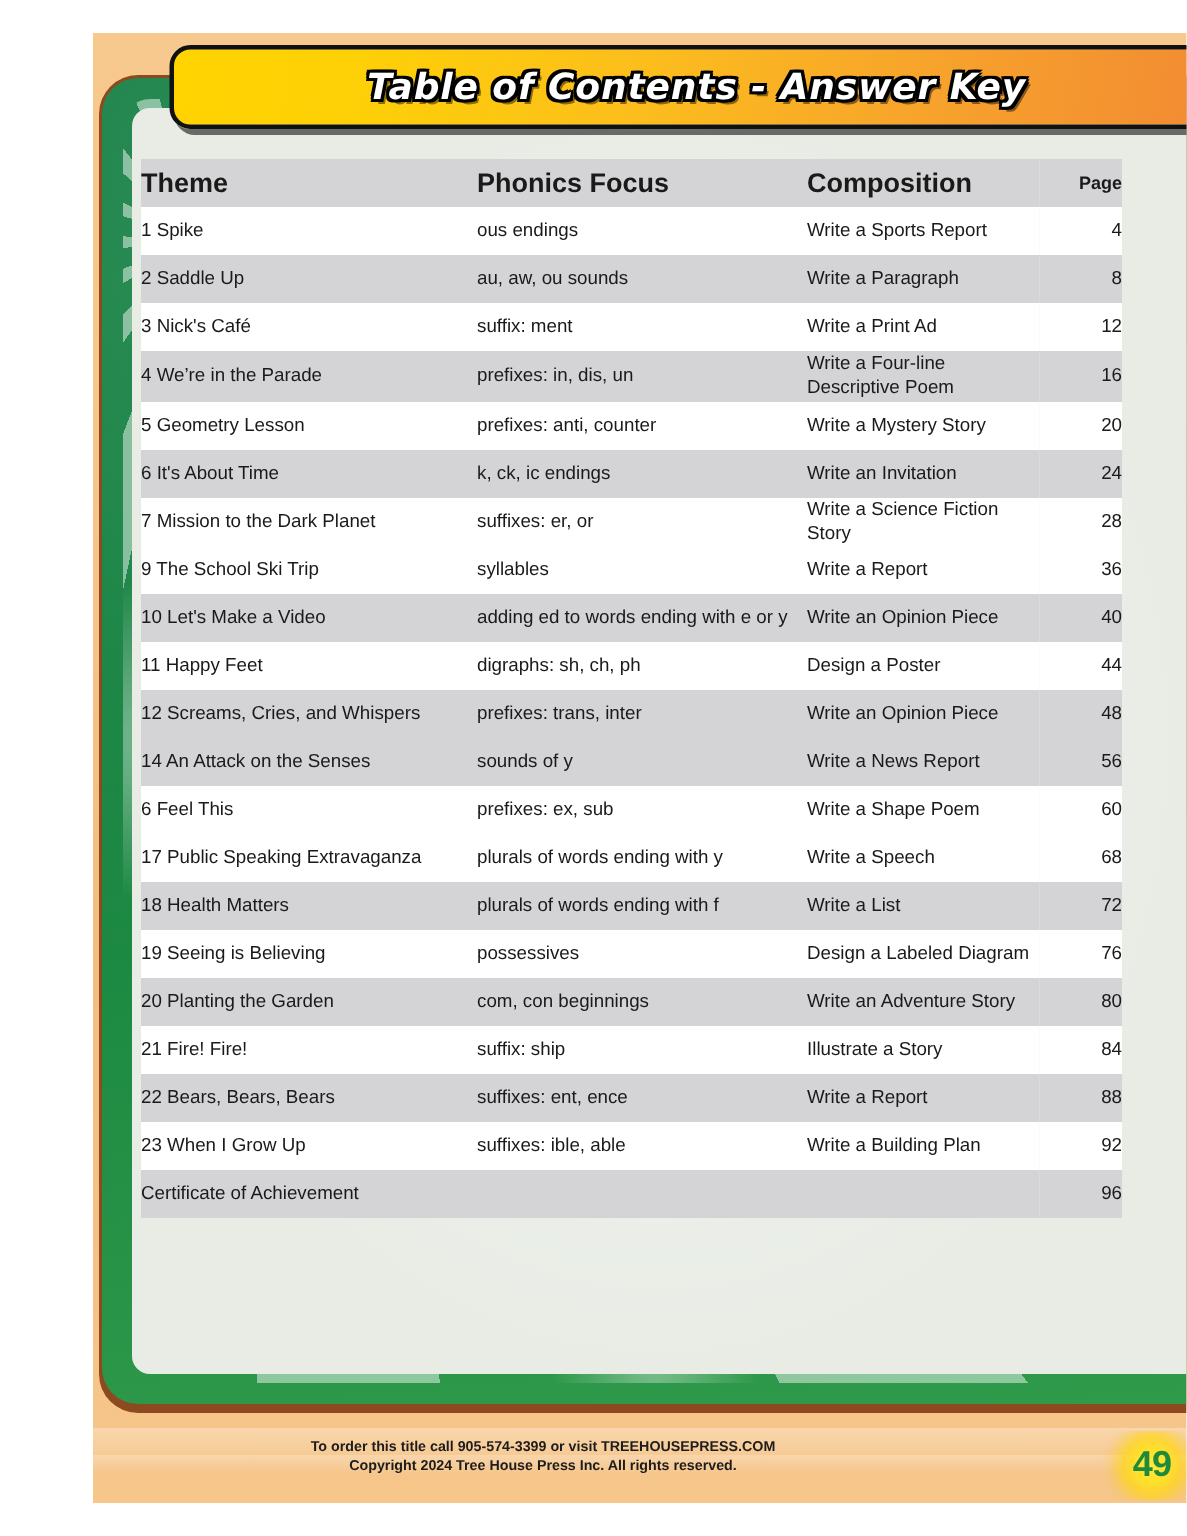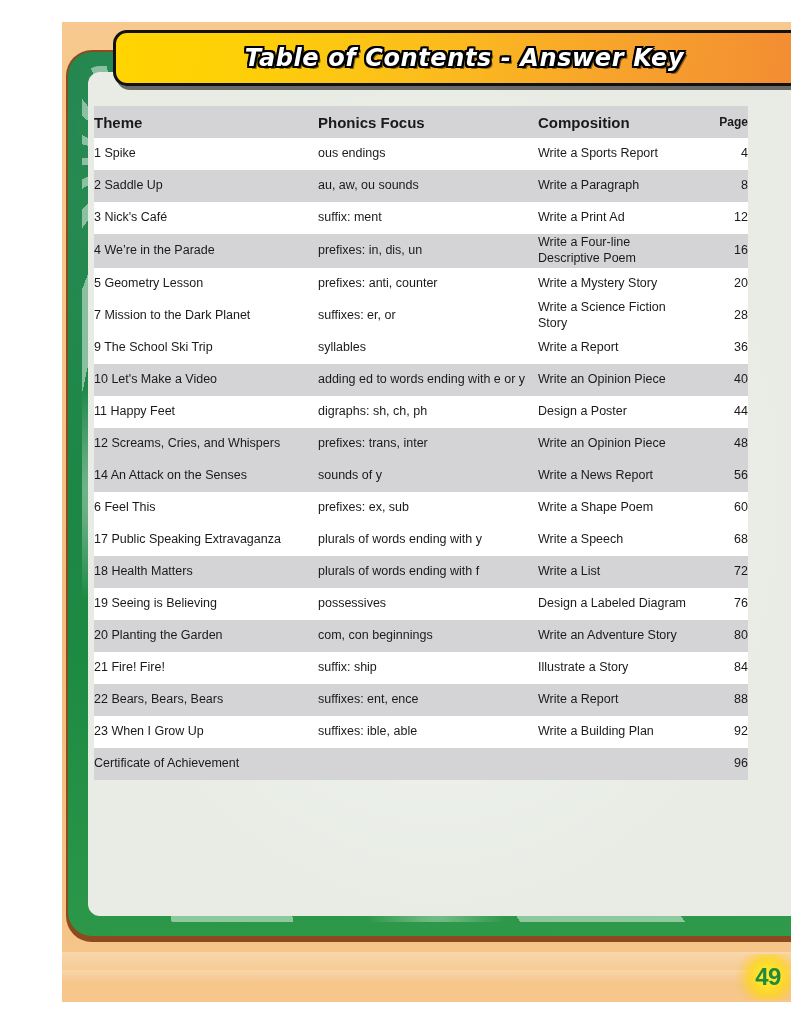--- a/index.html
+++ b/index.html
@@ -145,21 +145,21 @@
   .col-phonics   { width: 220px; }
   .col-comp      { width: 155px; }
   .col-page      { width: 55px; }
 
   thead th {
     background: #d4d4d6;
     height: 32px;
     text-align: left;
     font-family: "Liberation Sans", sans-serif;
     font-weight: 700;
-    font-size: 15px;
+    font-size: 18px;
     color: #1a1a1a;
     padding: 0 0 0 4px;
   }
   thead th.th-page {
     font-size: 12px;
     text-align: right;
     padding: 0 4px 0 0;
     vertical-align: bottom;
     padding-bottom: 5px;
   }
@@ -273,20 +273,26 @@
         <td class="cell-phonics">prefixes: in, dis, un</td>
         <td class="cell-composition">Write a Four-line Descriptive Poem</td>
         <td class="cell-page">16</td>
       </tr>
       <tr class="row-white">
         <td class="cell-theme">5 Geometry Lesson</td>
         <td class="cell-phonics">prefixes: anti, counter</td>
         <td class="cell-composition">Write a Mystery Story</td>
         <td class="cell-page">20</td>
       </tr>
+      <tr class="row-gray">
+        <td class="cell-theme">6 It's About Time</td>
+        <td class="cell-phonics">k, ck, ic endings</td>
+        <td class="cell-composition">Write an Invitation</td>
+        <td class="cell-page">24</td>
+      </tr>
       <tr class="row-white">
         <td class="cell-theme">7 Mission to the Dark Planet</td>
         <td class="cell-phonics">suffixes: er, or</td>
         <td class="cell-composition">Write a Science Fiction Story</td>
         <td class="cell-page">28</td>
       </tr>
       <tr class="row-white">
         <td class="cell-theme">9 The School Ski Trip</td>
         <td class="cell-phonics">syllables</td>
         <td class="cell-composition">Write a Report</td>
@@ -367,16 +373,20 @@
       <tr class="row-gray">
         <td class="cell-theme">Certificate of Achievement</td>
         <td class="cell-phonics"></td>
         <td class="cell-composition"></td>
         <td class="cell-page">96</td>
       </tr>
     </tbody>
 </table>
 
 <div id="footer">
+  <div id="footer-text">
+    <div>To order this title call 905-574-3399 or visit TREEHOUSEPRESS.COM</div>
+    <div>Copyright 2024 Tree House Press Inc. All rights reserved.</div>
+  </div>
   <div id="page-number-badge">
     <span>49</span>
   </div>
 </div>
 
 </body></html>

